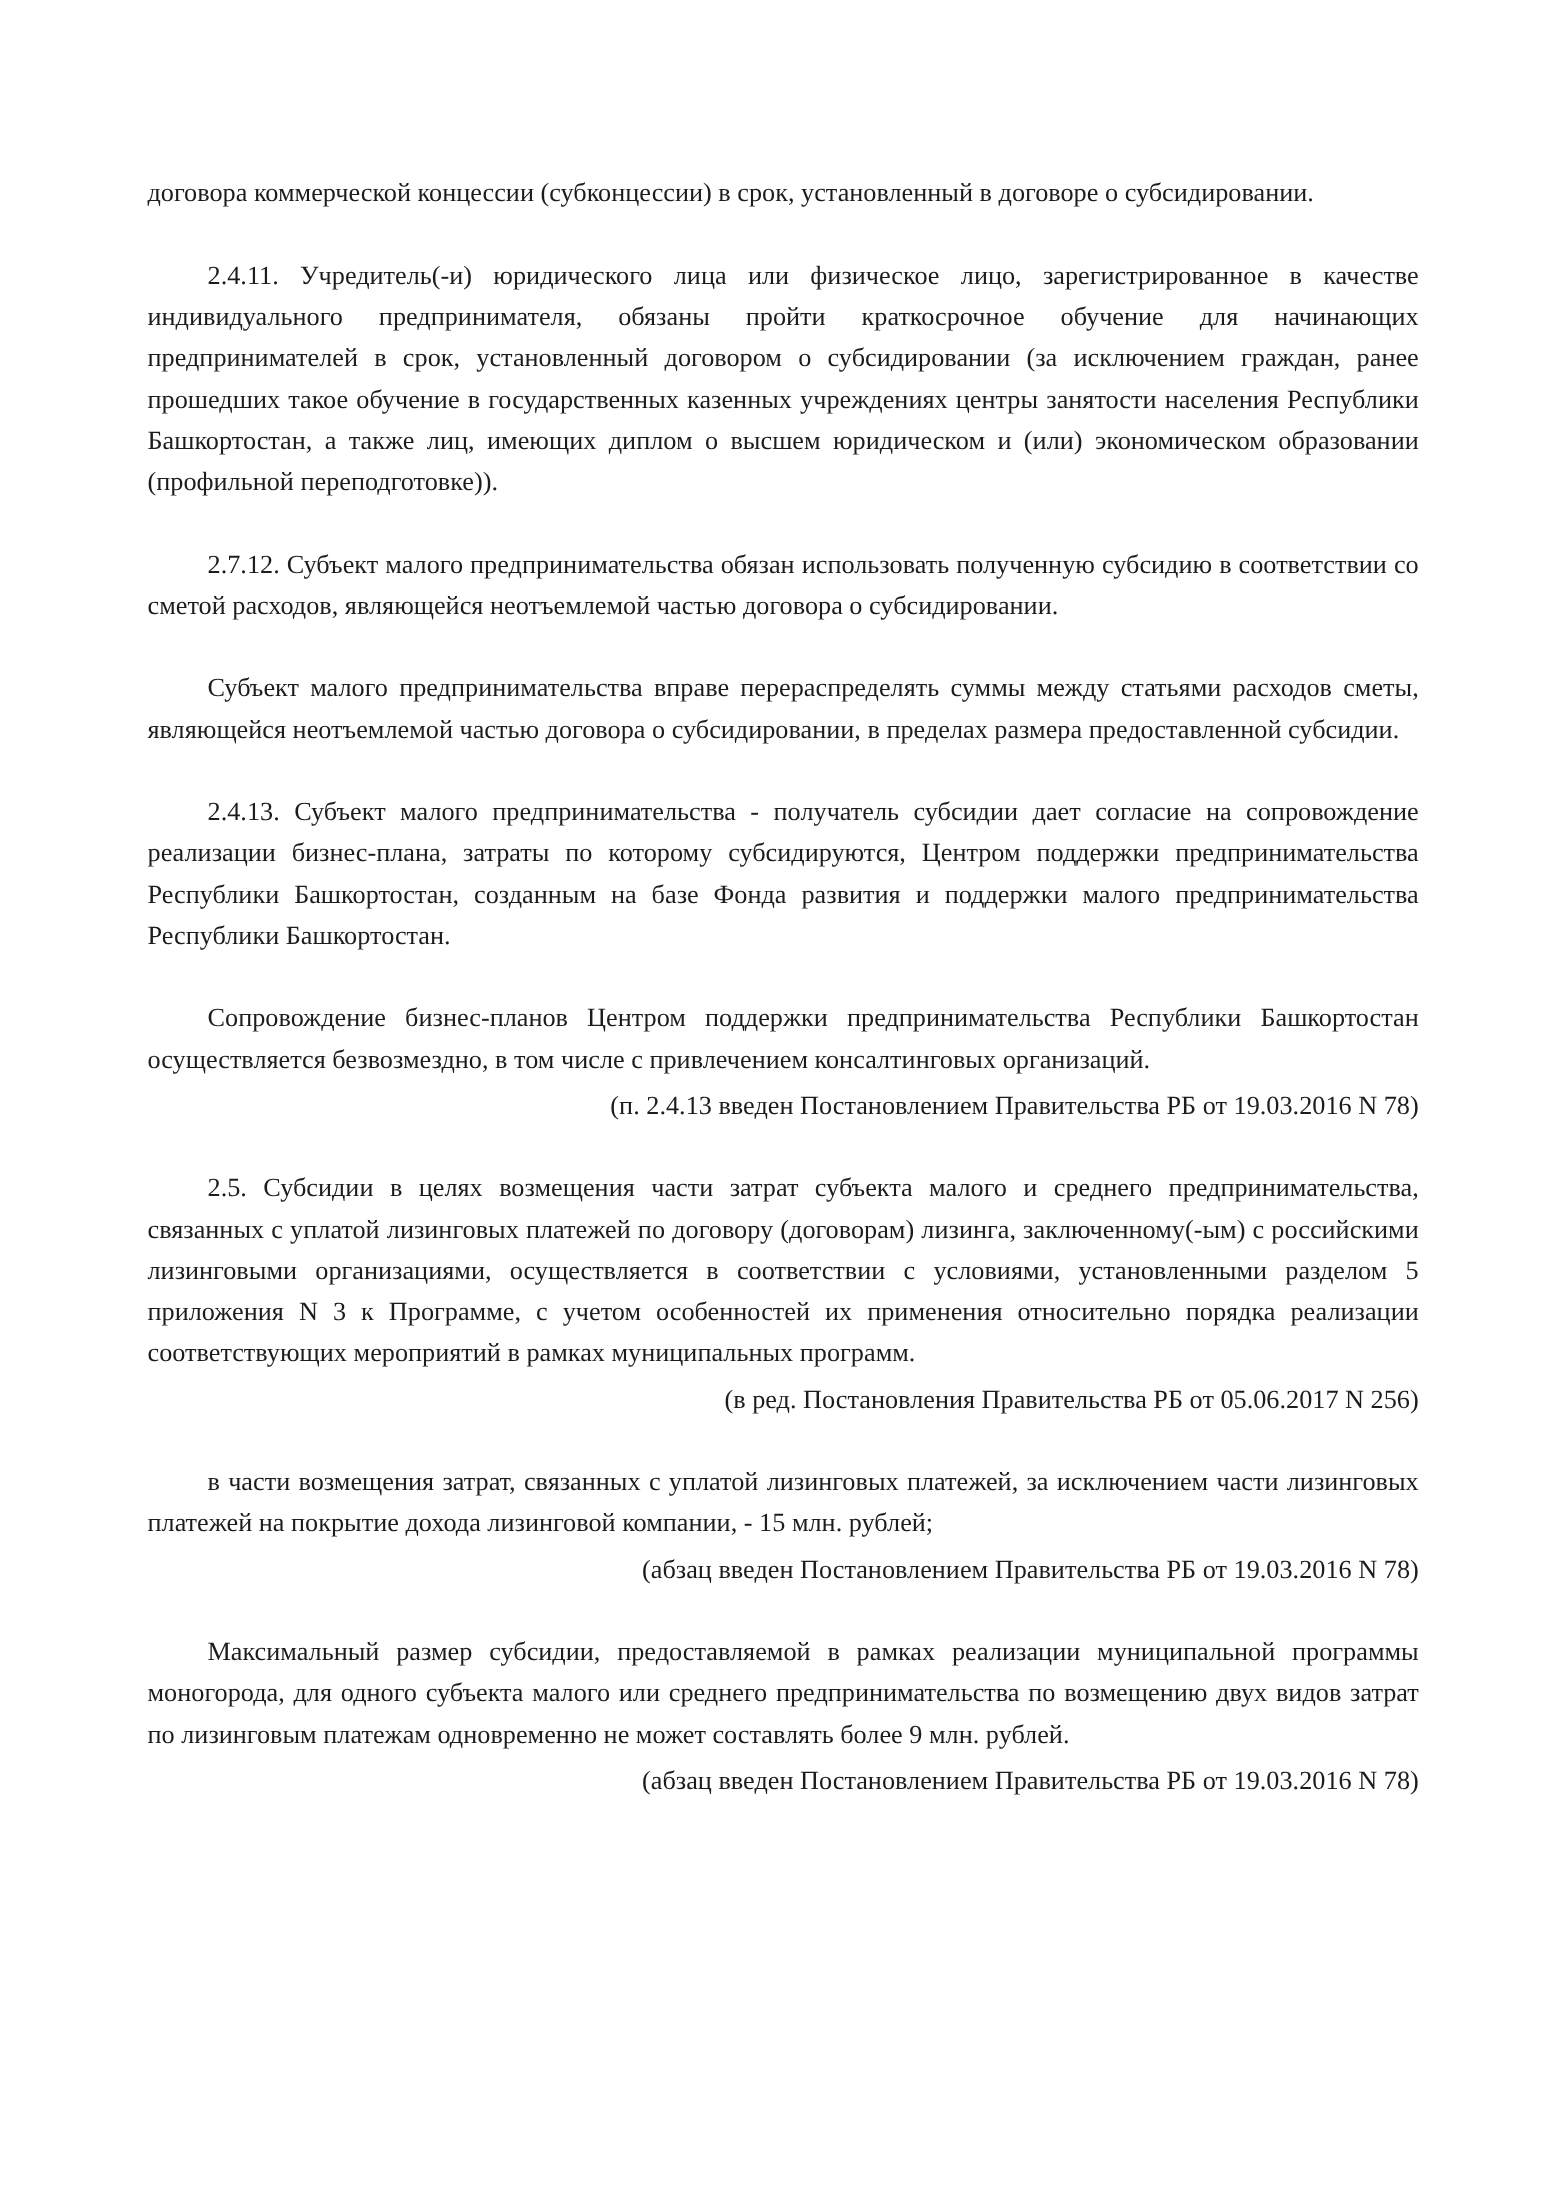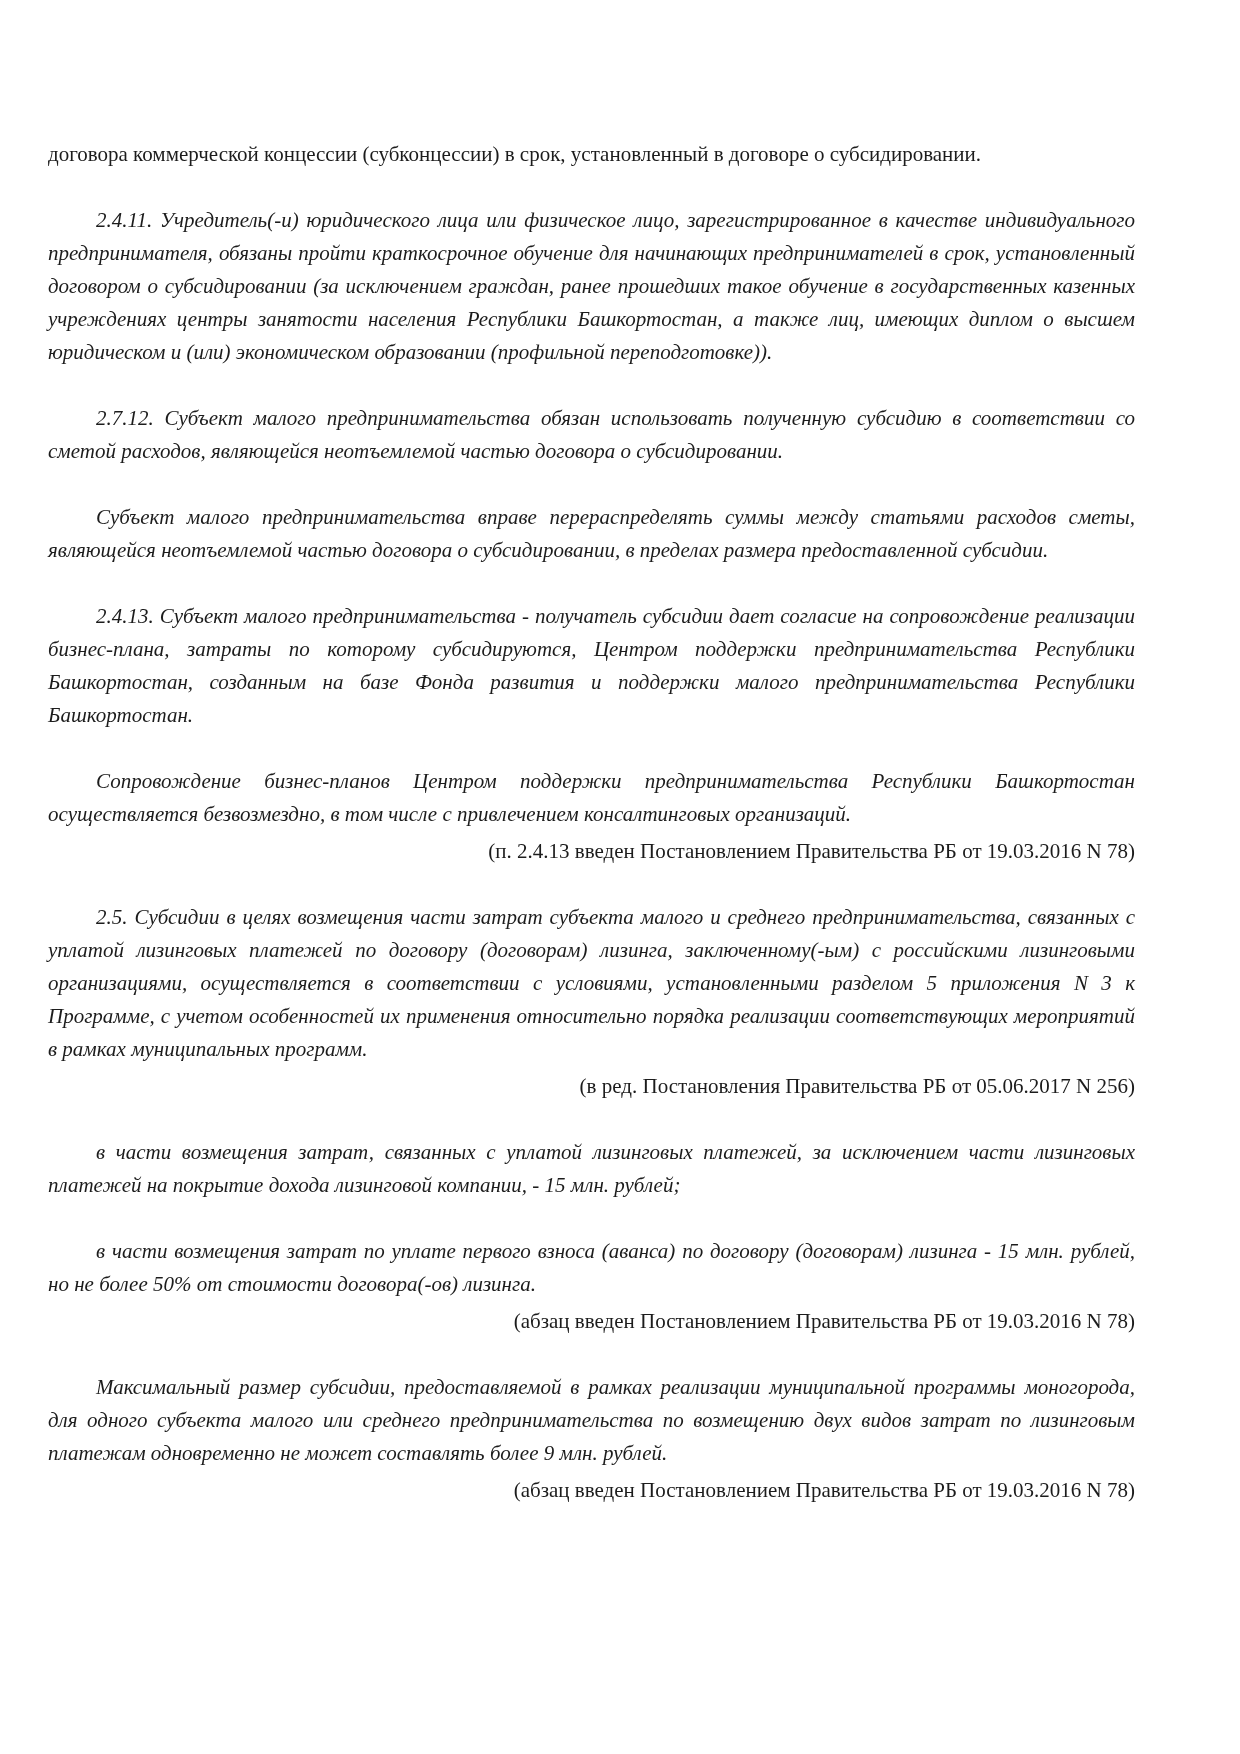--- a/index.html
+++ b/index.html
@@ -7,38 +7,37 @@
     padding: 0;
     background: #ffffff;
   }
   .page {
     position: relative;
     width: 1240px;
     height: 1754px;
     margin: 0 auto;
     background: #ffffff;
     box-sizing: border-box;
-    padding: 138px 105px 60px 48px;
+    padding: 138px 105px 60px 118px;
     overflow: hidden;
   }
   .text-blocks {
     font-family: "Liberation Serif", "DejaVu Serif", serif;
     font-size: 21px;
     line-height: 33px;
     color: #1c1c1c;
   }
   .text-blocks p {
     margin: 0;
     padding: 0;
     text-align: justify;
   }
   .text-blocks p.paragraph {
     text-indent: 48px;
     margin-top: 33px;
-    font-style: italic;
   }
   .text-blocks p.continuation {
     text-indent: 0;
     margin-top: 0;
   }
   .text-blocks p.note {
     text-indent: 0;
     margin-top: 4px;
     text-align: right;
   }
@@ -51,18 +50,17 @@
       <p class="continuation">договора коммерческой концессии (субконцессии) в срок, установленный в договоре о субсидировании.</p>
       <p class="paragraph">2.4.11. Учредитель(-и) юридического лица или физическое лицо, зарегистрированное в качестве индивидуального предпринимателя, обязаны пройти краткосрочное обучение для начинающих предпринимателей в срок, установленный договором о субсидировании (за исключением граждан, ранее прошедших такое обучение в государственных казенных учреждениях центры занятости населения Республики Башкортостан, а также лиц, имеющих диплом о высшем юридическом и (или) экономическом образовании (профильной переподготовке)).</p>
       <p class="paragraph">2.7.12. Субъект малого предпринимательства обязан использовать полученную субсидию в соответствии со сметой расходов, являющейся неотъемлемой частью договора о субсидировании.</p>
       <p class="paragraph">Субъект малого предпринимательства вправе перераспределять суммы между статьями расходов сметы, являющейся неотъемлемой частью договора о субсидировании, в пределах размера предоставленной субсидии.</p>
       <p class="paragraph">2.4.13. Субъект малого предпринимательства - получатель субсидии дает согласие на сопровождение реализации бизнес-плана, затраты по которому субсидируются, Центром поддержки предпринимательства Республики Башкортостан, созданным на базе Фонда развития и поддержки малого предпринимательства Республики Башкортостан.</p>
       <p class="paragraph">Сопровождение бизнес-планов Центром поддержки предпринимательства Республики Башкортостан осуществляется безвозмездно, в том числе с привлечением консалтинговых организаций.</p>
       <p class="note">(п. 2.4.13 введен Постановлением Правительства РБ от 19.03.2016 N 78)</p>
       <p class="paragraph">2.5. Субсидии в целях возмещения части затрат субъекта малого и среднего предпринимательства, связанных с уплатой лизинговых платежей по договору (договорам) лизинга, заключенному(-ым) с российскими лизинговыми организациями, осуществляется в соответствии с условиями, установленными разделом 5 приложения N 3 к Программе, с учетом особенностей их применения относительно порядка реализации соответствующих мероприятий в рамках муниципальных программ.</p>
       <p class="note">(в ред. Постановления Правительства РБ от 05.06.2017 N 256)</p>
       <p class="paragraph">в части возмещения затрат, связанных с уплатой лизинговых платежей, за исключением части лизинговых платежей на покрытие дохода лизинговой компании, - 15 млн. рублей;</p>
-      <p class="paragraph">в части возмещения затрат по уплате первого взноса (аванса) по договору (договорам) лизинга - 15 млн. рублей, но не более 50% от стоимости договора(-ов) лизинга.</p>
       <p class="note">(абзац введен Постановлением Правительства РБ от 19.03.2016 N 78)</p>
       <p class="paragraph">Максимальный размер субсидии, предоставляемой в рамках реализации муниципальной программы моногорода, для одного субъекта малого или среднего предпринимательства по возмещению двух видов затрат по лизинговым платежам одновременно не может составлять более 9 млн. рублей.</p>
       <p class="note">(абзац введен Постановлением Правительства РБ от 19.03.2016 N 78)</p>
     </div>
 </div>
 
 </body></html>

